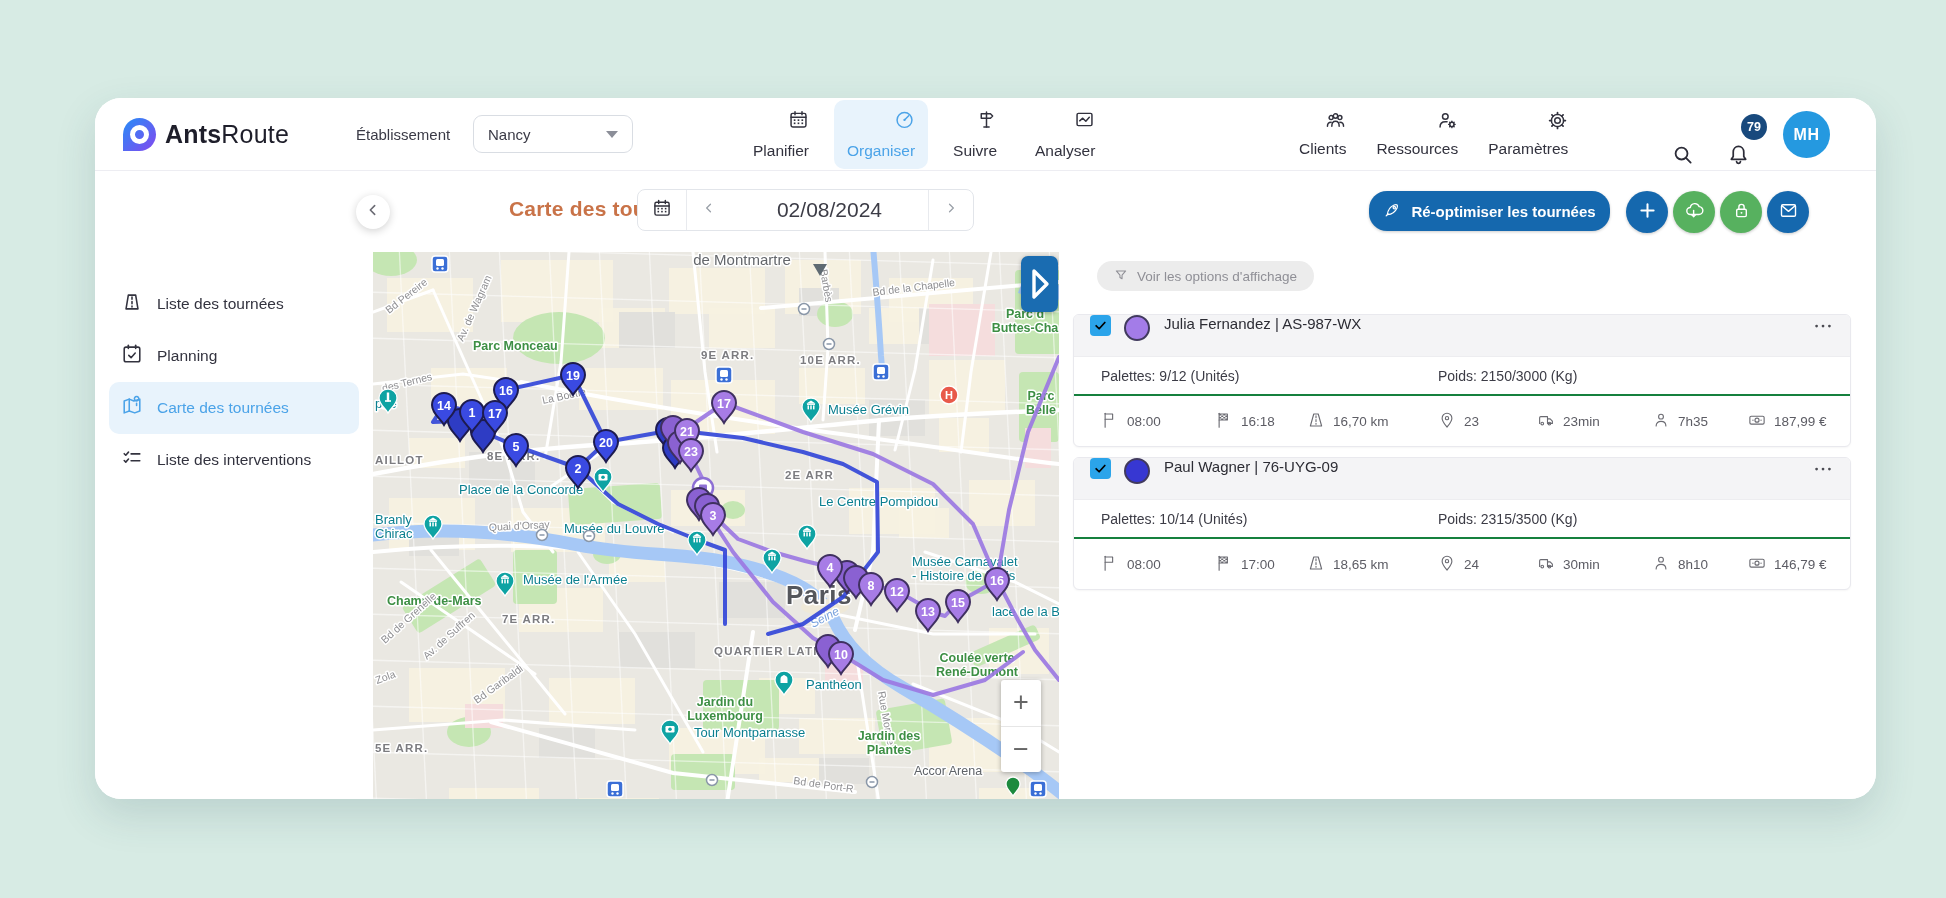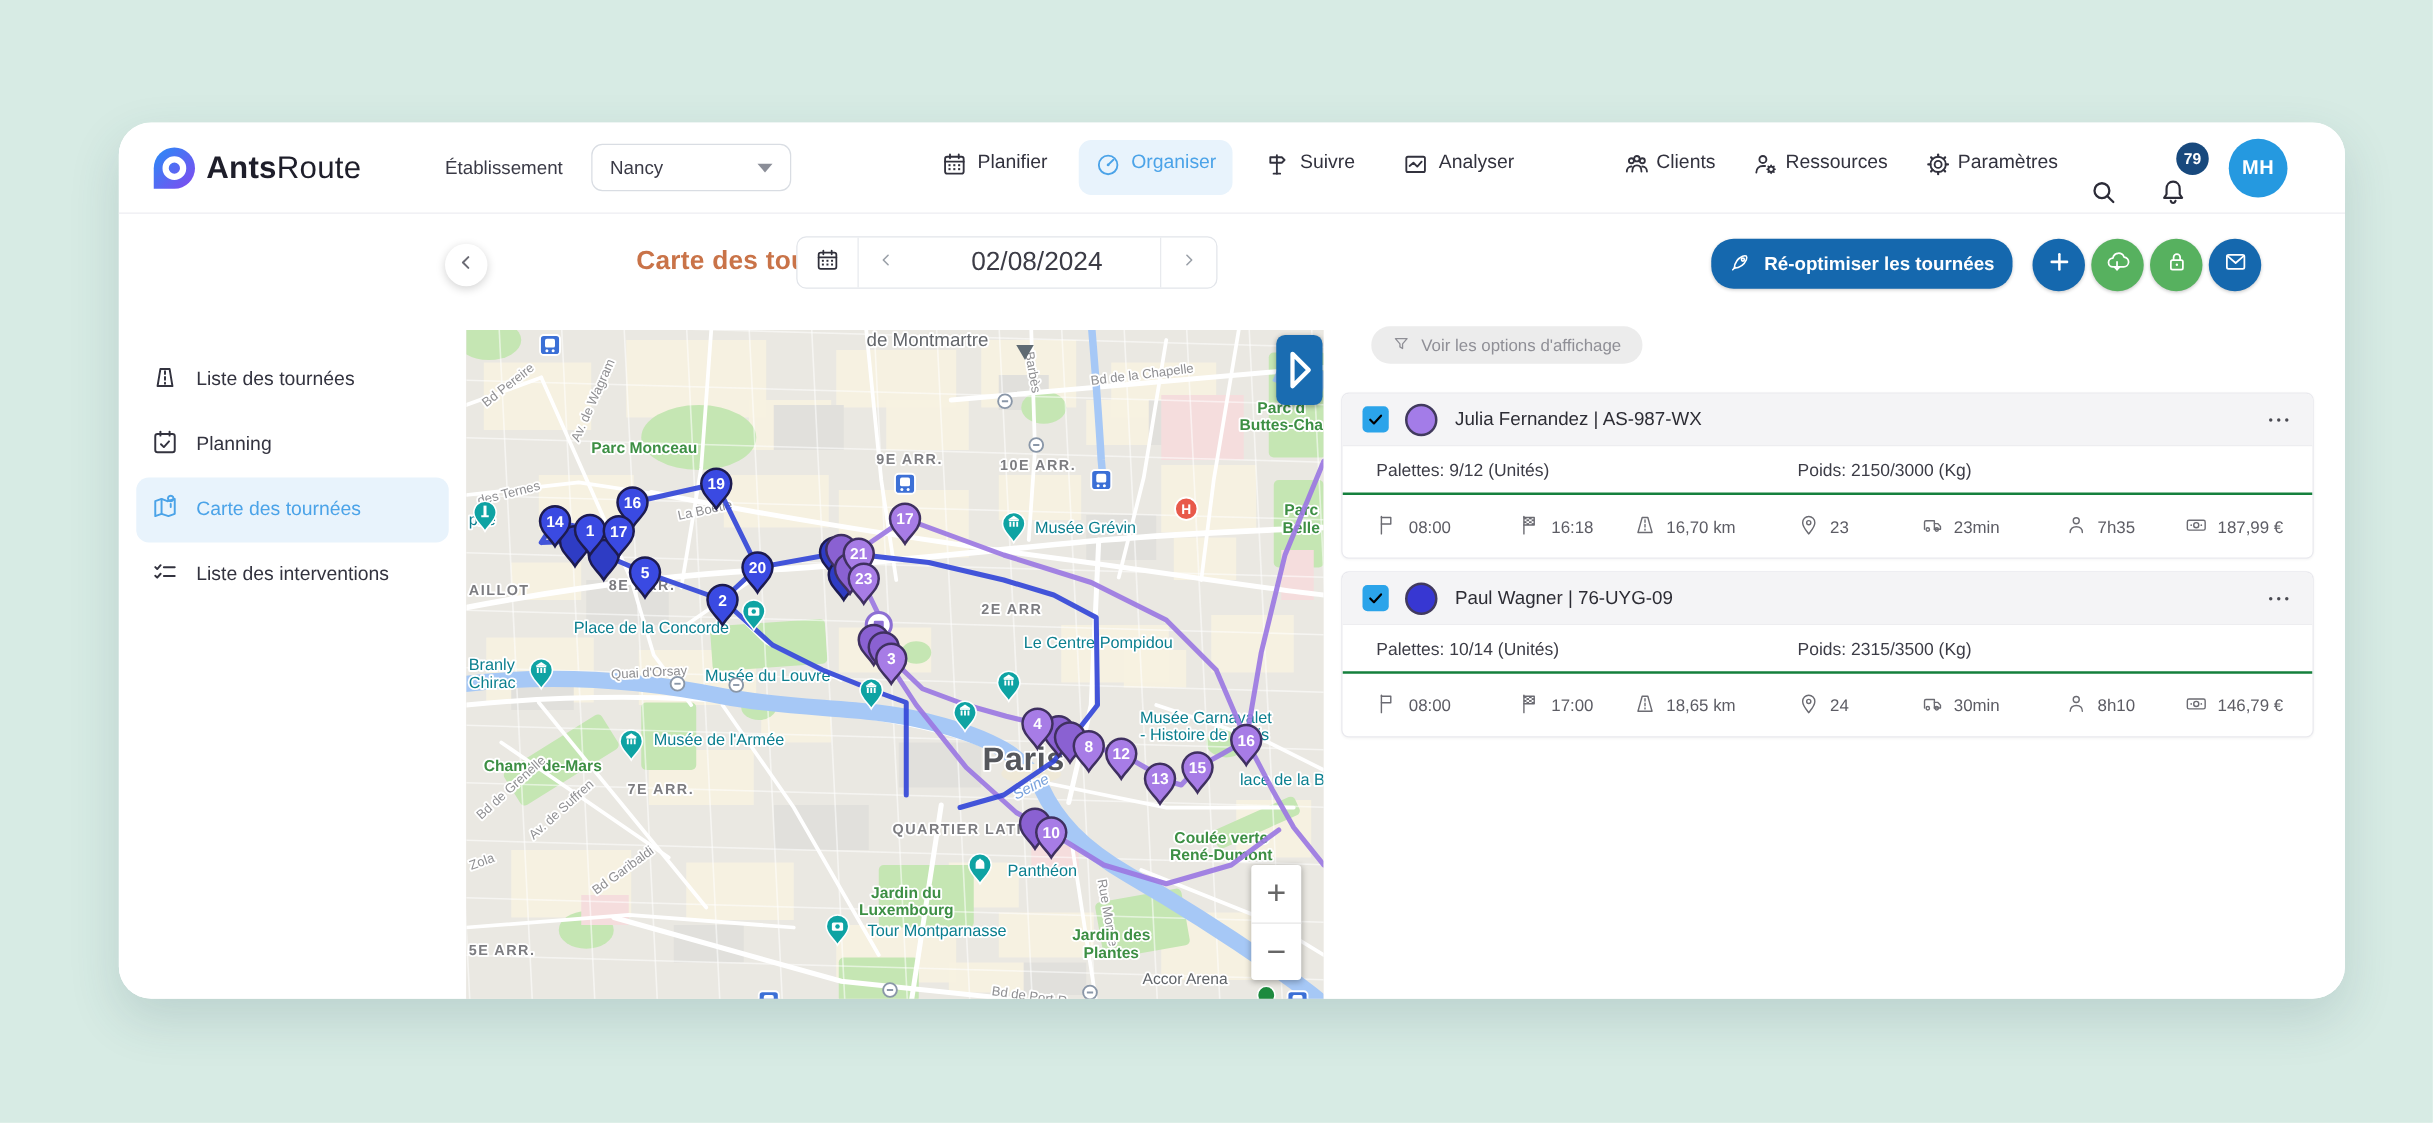--- a/index.html
+++ b/index.html
@@ -18,22 +18,22 @@
   .logo-text{font-size:25px;color:#1e1e2a;letter-spacing:.2px;}
   .logo-text b{font-weight:800;}
   .logo-text span{font-weight:400;}
   .estab-label{left:261px;font-size:15px;color:#3a3a46;font-weight:500;}
   .select{left:378px;top:17px;height:38px;width:160px;border:1px solid #d9dde3;border-radius:9px;
     display:flex;align-items:center;padding:0 14px;box-sizing:border-box;cursor:pointer;}
   .select .val{font-size:15px;color:#3a3a46;font-weight:500;}
   .caret{margin-left:auto;width:0;height:0;border-left:6px solid transparent;border-right:6px solid transparent;
     border-top:7px solid #8b8e98;}
   .nav-center{left:645px;gap:12px;}
-  .nav-item{display:flex;align-items:flex-start;gap:8px;padding:9px 13px;border-radius:10px;cursor:pointer;
-    color:#32323e;font-size:15.5px;font-weight:500;}
+  .nav-item{display:flex;align-items:flex-end;gap:8px;padding:9px 13px;border-radius:10px;cursor:pointer;
+    color:#32323e;font-size:15.5px;font-weight:500;flex-direction:column;}
   .nav-item svg{width:21px;height:21px;}
   .nav-item.active{background:#e8f3fc;color:#4ba3e8;}
   .nav-right{left:1202px;gap:26px;}
   .nav-right .nav-item{padding:6px 2px;gap:5px;}
   .icon-btn{position:absolute;top:0;height:72px;display:flex;align-items:flex-end;cursor:pointer;color:#2c2c38;}
   .icon-btn svg{width:23px;height:23px;}
   .search-btn{left:1576px;}
   .bell-btn{left:1632px;}
   .badge{position:absolute;top:16px;left:14px;background:#18497d;color:#fff;border-radius:50%;
     min-width:26px;height:26px;display:flex;align-items:center;justify-content:center;
@@ -65,38 +65,38 @@
   .circle-btn svg{width:21px;height:21px;}
   .cb-blue{background:#1568ae;} .cb-green{background:#57b15f;}
   
   .content{position:absolute;left:0;top:150px;right:0;bottom:0;}
   .sidebar{position:absolute;left:0;top:0;width:278px;bottom:0;background:#fff;padding-top:30px;box-sizing:border-box;}
   .side-item{height:52px;margin:0 14px;border-radius:10px;display:flex;align-items:center;gap:14px;
     padding:0 12px;cursor:pointer;color:#33333f;font-size:15.5px;font-weight:500;}
   .side-item svg{width:22px;height:22px;flex:0 0 auto;}
   .side-item.active{background:#e8f3fc;color:#4ba3e8;}
   
-  .map{position:absolute;left:278px;top:16px;width:686px;height:551px;background:#eae8e2;overflow:hidden;cursor:grab;}
+  .map{position:absolute;left:278px;top:4px;width:686px;height:551px;background:#eae8e2;overflow:hidden;cursor:grab;}
   .map svg.mapsvg{position:absolute;left:0;top:0;}
   .map text{paint-order:stroke;stroke:#ffffff;stroke-width:3px;stroke-linejoin:round;font-family:"Liberation Sans",sans-serif;}
   .map text.mnum{stroke:none;font-weight:bold;}
   .expand-btn{position:absolute;left:648px;top:4px;width:37px;height:56px;background:#1a6cb1;border-radius:7px;
     display:flex;align-items:center;justify-content:center;cursor:pointer;box-shadow:0 1px 4px rgba(0,0,0,.3);}
   .zoomctl{position:absolute;left:628px;top:428px;width:40px;height:92px;background:#fff;border-radius:3px;
     box-shadow:0 1px 5px rgba(0,0,0,.3);display:flex;flex-direction:column;}
   .zoomctl .z{flex:1;display:flex;align-items:center;justify-content:center;font-size:27px;color:#666;cursor:pointer;}
   .zoomctl .z:first-child{border-bottom:1px solid #e6e6e6;}
   
   .panel{position:absolute;left:964px;top:0;right:0;bottom:0;background:#fff;padding-left:39px;}
   .chip{position:absolute;left:38px;top:13px;height:30px;border-radius:16px;background:#ececec;display:flex;
     align-items:center;gap:9px;padding:0 17px;color:#8f8f96;font-size:13.5px;cursor:pointer;}
   .chip svg{width:14px;height:14px;}
   .route-card{position:absolute;left:14px;width:776px;border:1px solid #e9e9ee;border-radius:6px;background:#fff;overflow:hidden;
     box-shadow:0 1px 2px rgba(0,0,0,.04);}
-  .rc-head{height:41px;background:#f4f4f6;display:flex;align-items:center;padding:0 16px;}
+  .rc-head{height:41px;background:#f4f4f6;display:flex;padding:0 16px;}
   .rc-check{width:21px;height:21px;border-radius:4px;background:#2ba4ea;display:flex;align-items:center;justify-content:center;cursor:pointer;}
   .rc-check svg{width:13px;height:13px;}
   .rc-avatar{width:26px;height:26px;border-radius:50%;margin-left:13px;border:2px solid #413a5e;box-sizing:border-box;}
   .rc-title{margin-left:14px;font-size:15px;font-weight:500;color:#2c2c34;}
   .rc-dots{margin-left:auto;color:#4a4a52;cursor:pointer;display:flex;}
   .rc-dots svg{width:22px;height:22px;}
   .rc-info{height:37px;display:flex;align-items:center;padding-left:27px;border-top:1px solid #ededf0;
     font-size:14px;color:#3c3c46;}
   .rc-info .load{width:337px;}
   .rc-stats{height:50px;display:flex;align-items:center;padding-left:27px;border-top:2px solid #15803d;}

